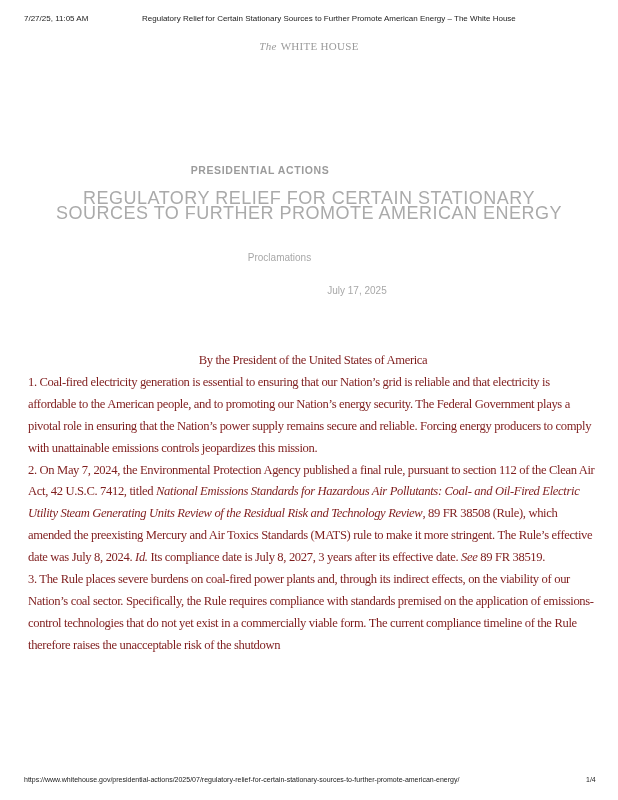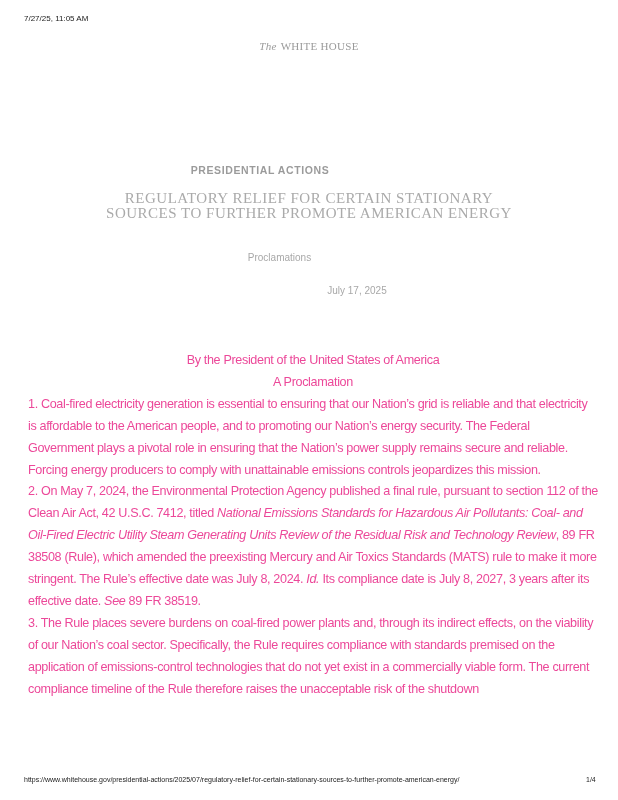--- a/index.html
+++ b/index.html
@@ -3,55 +3,55 @@
 <meta charset="utf-8">
 <style>
   html, body { margin: 0; padding: 0; background: #ffffff; }
   body { width: 618px; height: 800px; position: relative; overflow: hidden; font-family: "Liberation Sans", sans-serif; color: #333; }
   .print-header { position: absolute; top: 14px; left: 0; width: 618px; height: 14px; font-family: "Liberation Sans", sans-serif; font-size: 8px; color: #222; }
   .print-header .date { position: absolute; left: 24px; top: 0; }
   .print-header .title { position: absolute; left: 142px; top: 0; white-space: nowrap; }
   .logo { position: absolute; top: 40px; left: 0; width: 618px; text-align: center; font-family: "Liberation Serif", serif; color: #9a9a9a; font-size: 11px; letter-spacing: 0.3px; }
   .logo .the { font-style: italic; margin-right: 4px; margin-top: 48px; }
   .section-label { position: absolute; top: 164px; left: 0; width: 520px; text-align: center; font-family: "Liberation Sans", sans-serif; font-weight: bold; font-size: 10.5px; letter-spacing: 0.6px; color: #9b9b9b; }
-  .headline { position: absolute; top: 191px; left: 0; width: 618px; text-align: center; font-family: Liberation Serif, serif; font-size: 15px; line-height: 15px; color: #aaaaaa; letter-spacing: 0.5px; }
+  .headline { position: absolute; top: 191px; left: 0; width: 618px; text-align: center; font-family: Liberation Sans, sans-serif; font-size: 18px; line-height: 15px; color: #aaaaaa; letter-spacing: 0.5px; }
   .category { position: absolute; top: 252px; left: 0; width: 559px; text-align: center; font-size: 10px; color: #a8a8a8; }
   .date-line { position: absolute; top: 285px; left: 0; width: 618px; text-align: center; font-size: 10px; color: #a8a8a8; padding-left: 48px; }
-  .body { position: absolute; top: 350px; left: 28px; width: 570px; font-family: Liberation Sans, sans-serif; font-size: 12.6px; color: #ec4899; line-height: 21.9px; letter-spacing: -0.35px; }
+  .body { position: absolute; top: 350px; left: 28px; width: 570px; font-family: Liberation Serif, serif; font-size: 12.6px; color: #7f1d1d; line-height: 21.9px; letter-spacing: -0.35px; }
   .body .center { text-align: center; }
   .body p { margin: 0; }
   .body em { font-style: italic; }
   .print-footer { position: absolute; top: 776px; left: 0; width: 618px; height: 12px; font-size: 7px; color: #222; }
   .print-footer .url { position: absolute; left: 24px; top: 0; white-space: nowrap; }
   .print-footer .page { position: absolute; left: 586px; top: 0; }
 </style>
 </head>
 <body>
 
 <div class="print-header">
   <span class="date">7/27/25, 11:05 AM</span>
+  <span class="title">Regulatory Relief for Certain Stationary Sources to Further Promote American Energy – The White House</span>
 </div>
 
 <div class="logo">
   <span class="the">The</span><span>WHITE HOUSE</span>
 </div>
 
 <div class="section-label">PRESIDENTIAL ACTIONS</div>
 
 <div class="headline">
   <div>REGULATORY RELIEF FOR CERTAIN STATIONARY</div>
   <div>SOURCES TO FURTHER PROMOTE AMERICAN ENERGY</div>
 </div>
 
 <div class="category">Proclamations</div>
 <div class="date-line">July 17, 2025</div>
 
 <div class="body">
   <p class="center">By the President of the United States of America</p>
-  <p class="center">A Proclamation</p>
   <p>1.  Coal-fired electricity generation is essential to ensuring that our Nation’s grid is reliable and that electricity is affordable to the American people, and to promoting our Nation’s energy security.  The Federal Government plays a pivotal role in ensuring that the Nation’s power supply remains secure and reliable.  Forcing energy producers to comply with unattainable emissions controls jeopardizes this mission.</p>
   <p><span>2.  On May 7, 2024, the Environmental Protection Agency published a final rule, pursuant to section 112 of the Clean Air Act, 42 U.S.C. 7412, titled </span><em>National Emissions Standards for Hazardous Air Pollutants:  Coal- and Oil-Fired Electric Utility Steam Generating Units Review of the Residual Risk and Technology Review</em><span>, 89 FR 38508 (Rule), which amended the preexisting Mercury and Air Toxics Standards (MATS) rule to make it more stringent.  The Rule’s effective date was July 8, 2024.  </span><em>Id.</em><span>  Its compliance date is July 8, 2027, 3 years after its effective date.  </span><em>See</em><span> 89 FR 38519.</span></p>
   <p>3.  The Rule places severe burdens on coal-fired power plants and, through its indirect effects, on the viability of our Nation’s coal sector.  Specifically, the Rule requires compliance with standards premised on the application of emissions-control technologies that do not yet exist in a commercially viable form.  The current compliance timeline of the Rule therefore raises the unacceptable risk of the shutdown</p>
 </div>
 
 <div class="print-footer">
   <span class="url">https://www.whitehouse.gov/presidential-actions/2025/07/regulatory-relief-for-certain-stationary-sources-to-further-promote-american-energy/</span>
   <span class="page">1/4</span>
 </div>
 

